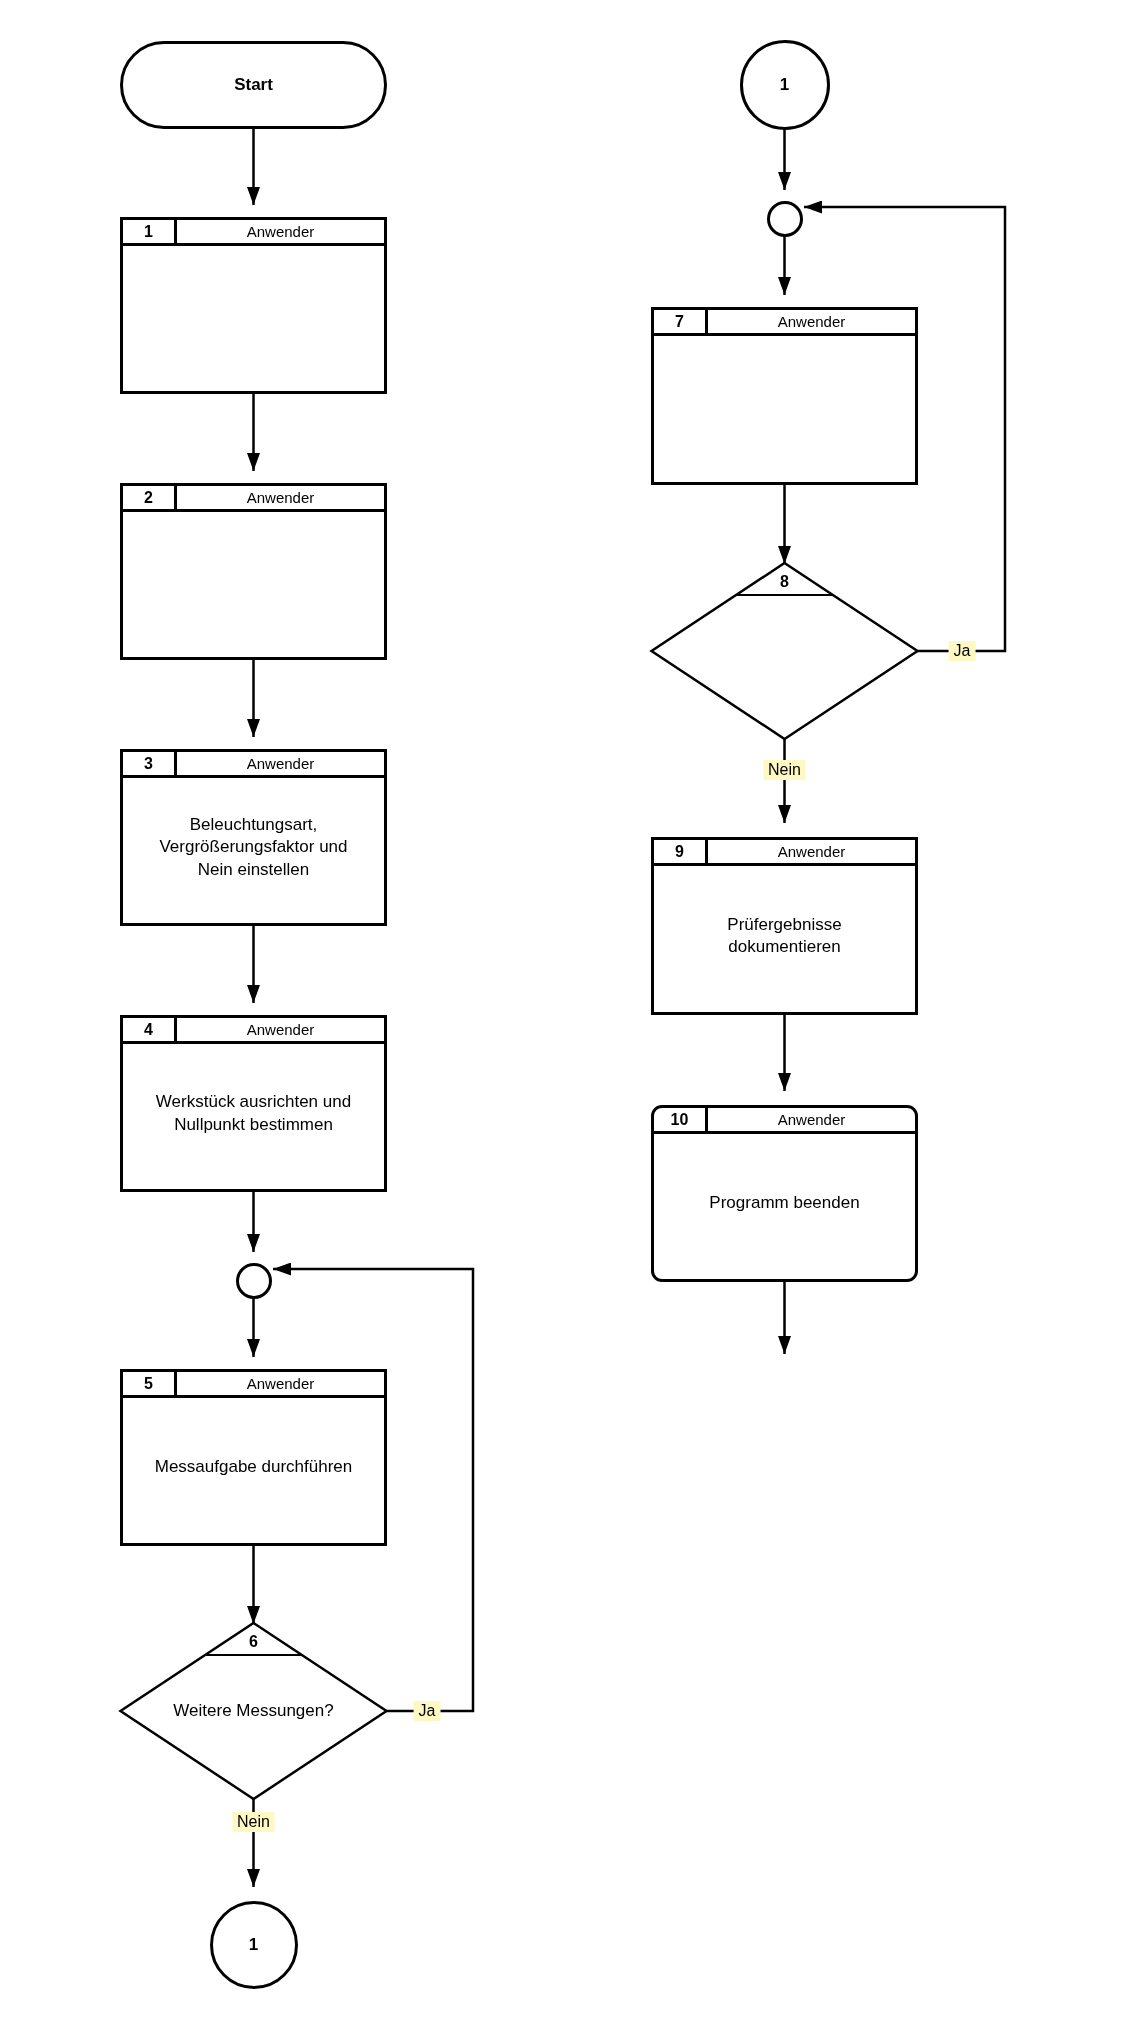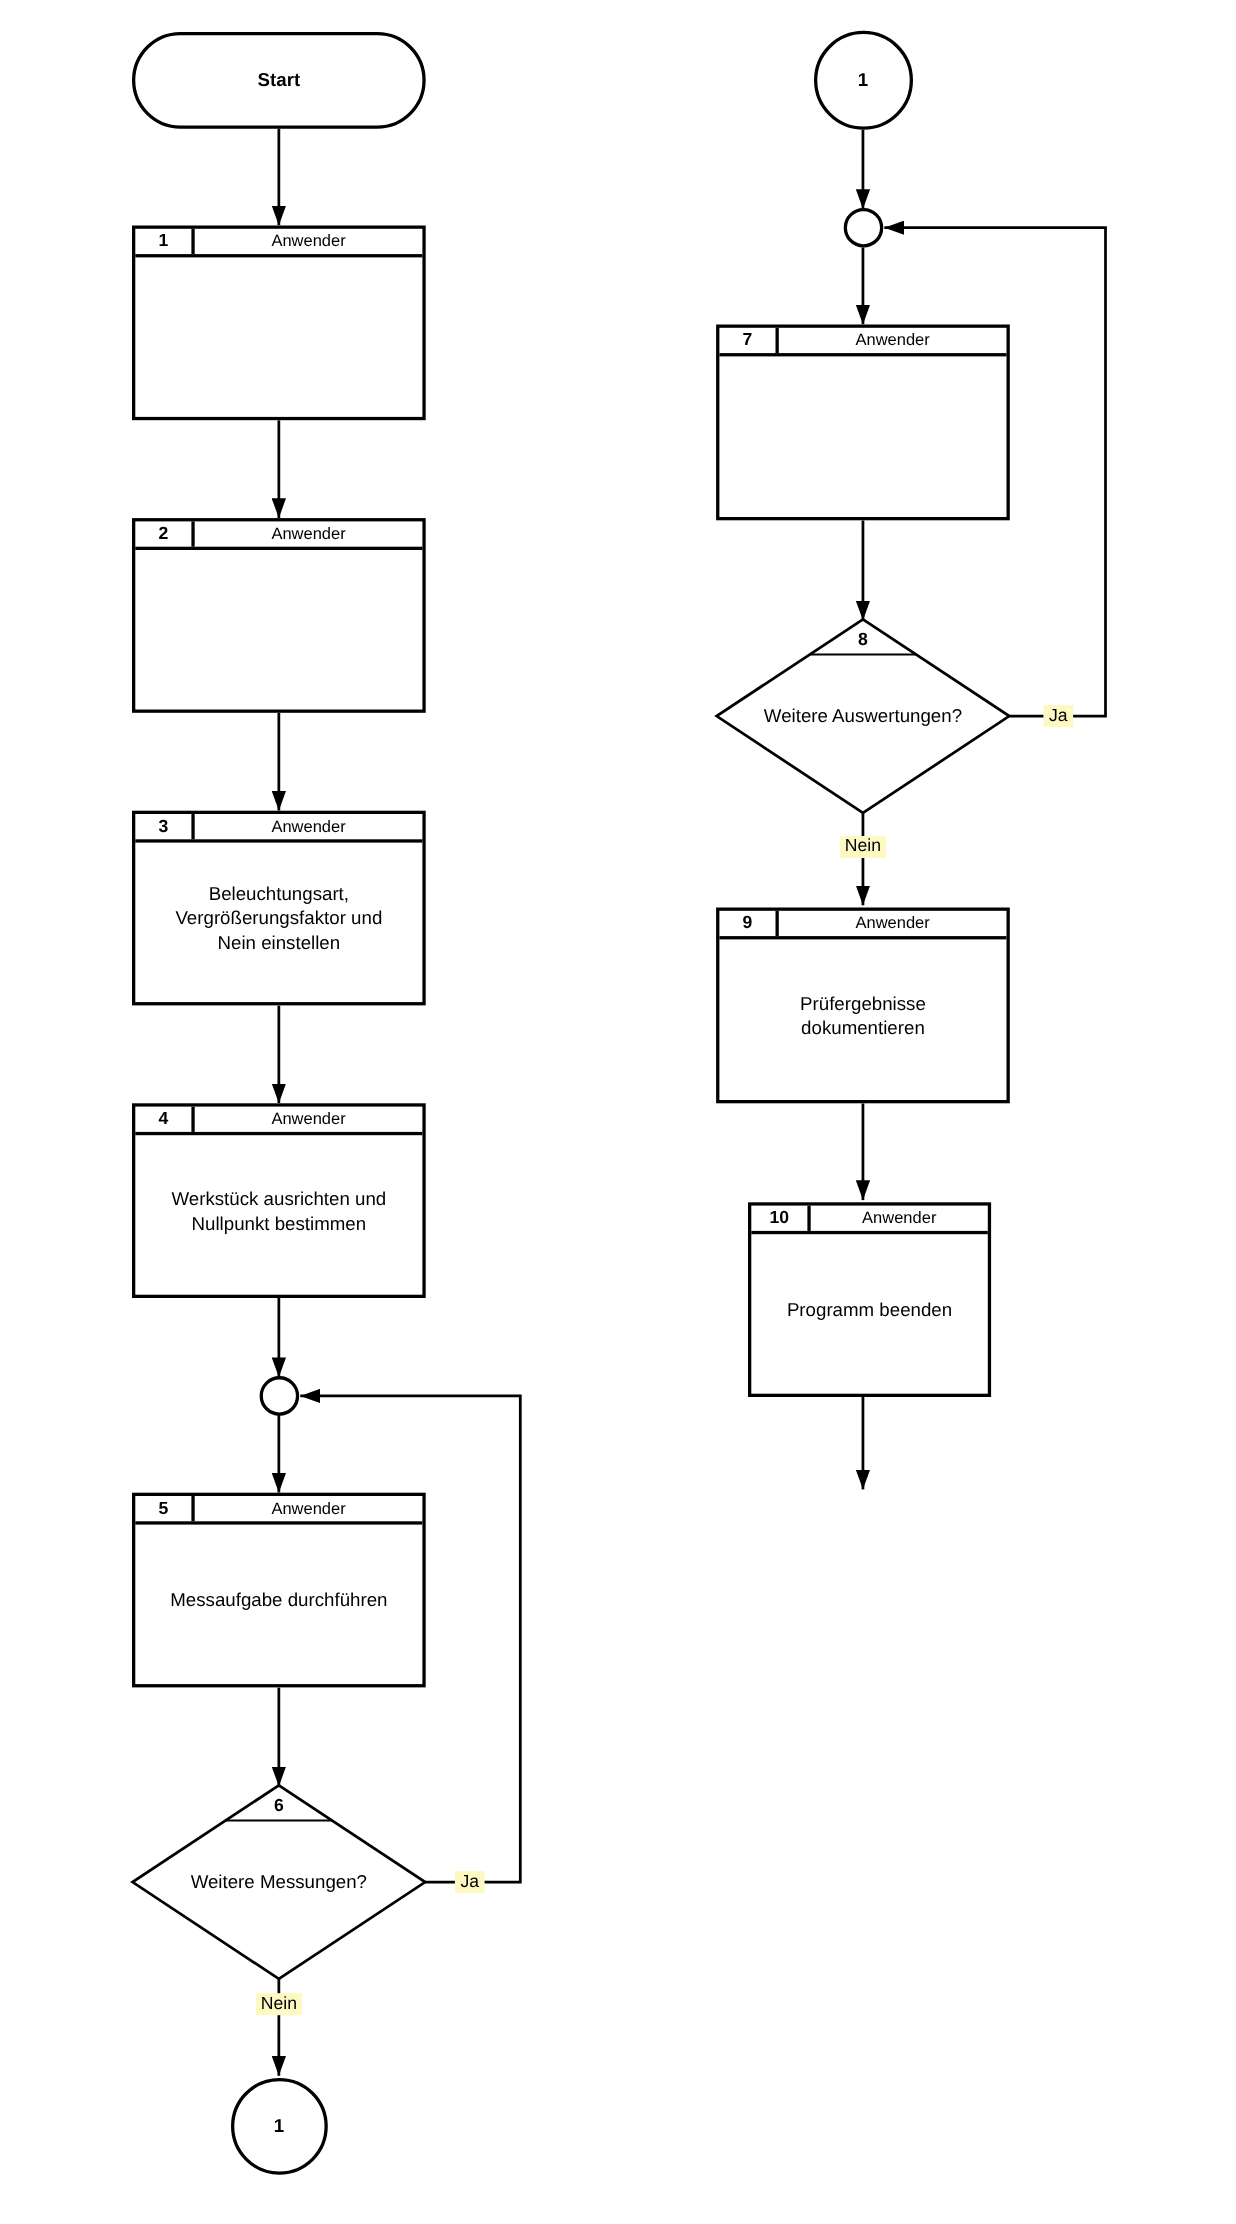--- a/index.html
+++ b/index.html
@@ -6,21 +6,21 @@
   .canvas {
     position: relative;
     width: 1124px;
     height: 2022px;
     background: #ffffff;
     font-family: "Liberation Sans", sans-serif;
     color: #000000;
     overflow: hidden;
   }
   .edges { position: absolute; left: 0; top: 0; width: 1124px; height: 2022px; }
-  .node { position: absolute; box-sizing: border-box; background: #ffffff; }
+  .node { position: absolute; box-sizing: border-box; background: #ffffff; margin-top: 12px; }
   .stadium {
     border: 3px solid #000;
     border-radius: 46px;
     display: flex; align-items: center; justify-content: center;
     font-weight: bold; font-size: 17px;
   }
   .pbox {
     border: 3px solid #000;
     display: flex; flex-direction: column;
   }
@@ -168,35 +168,34 @@
   <div class="node junction" style="left:766.5px; top:189px; width:36px; height:36px;"></div>
 
   <div class="node pbox" style="left:651px; top:295px; width:267px; height:178px;">
     <div class="pbox-header">
       <div class="pbox-num">7</div>
       <div class="pbox-role">Anwender</div>
     </div>
   </div>
 
   <div class="d-num" style="left:744.5px; top:571px; width:80px;">8</div>
-  <div class="d-question" style="left:664.5px; top:631px; width:240px; height:40px;">Weitere Auswertungen?</div>
   <span class="edge-label" style="left:962px; top:651px;">Ja</span>
   <span class="edge-label" style="left:784.5px; top:770px;">Nein</span>
 
   <div class="node pbox" style="left:651px; top:825px; width:267px; height:178px;">
     <div class="pbox-header">
       <div class="pbox-num">9</div>
       <div class="pbox-role">Anwender</div>
     </div>
     <div class="pbox-body">
       <span>Prüfergebnisse dokumentieren</span>
     </div>
   </div>
 
-  <div class="node pbox" style="left:680px; top:1093px; width:221px; height:177px;">
+  <div class="node pbox" style="left:651px; top:1093px; width:267px; height:177px;border-radius:11px;">
     <div class="pbox-header">
       <div class="pbox-num">10</div>
       <div class="pbox-role">Anwender</div>
     </div>
     <div class="pbox-body">
       <span>Programm beenden</span>
     </div>
   </div>
 
 

